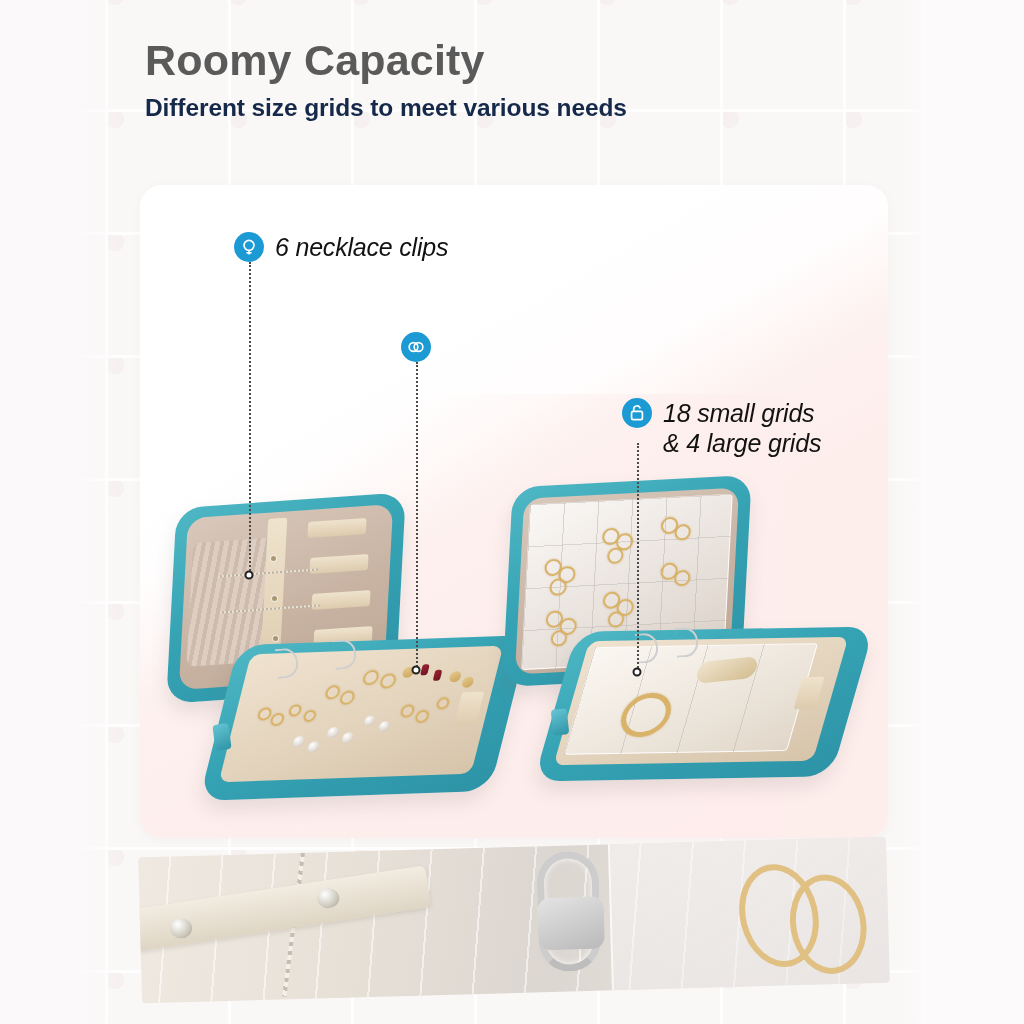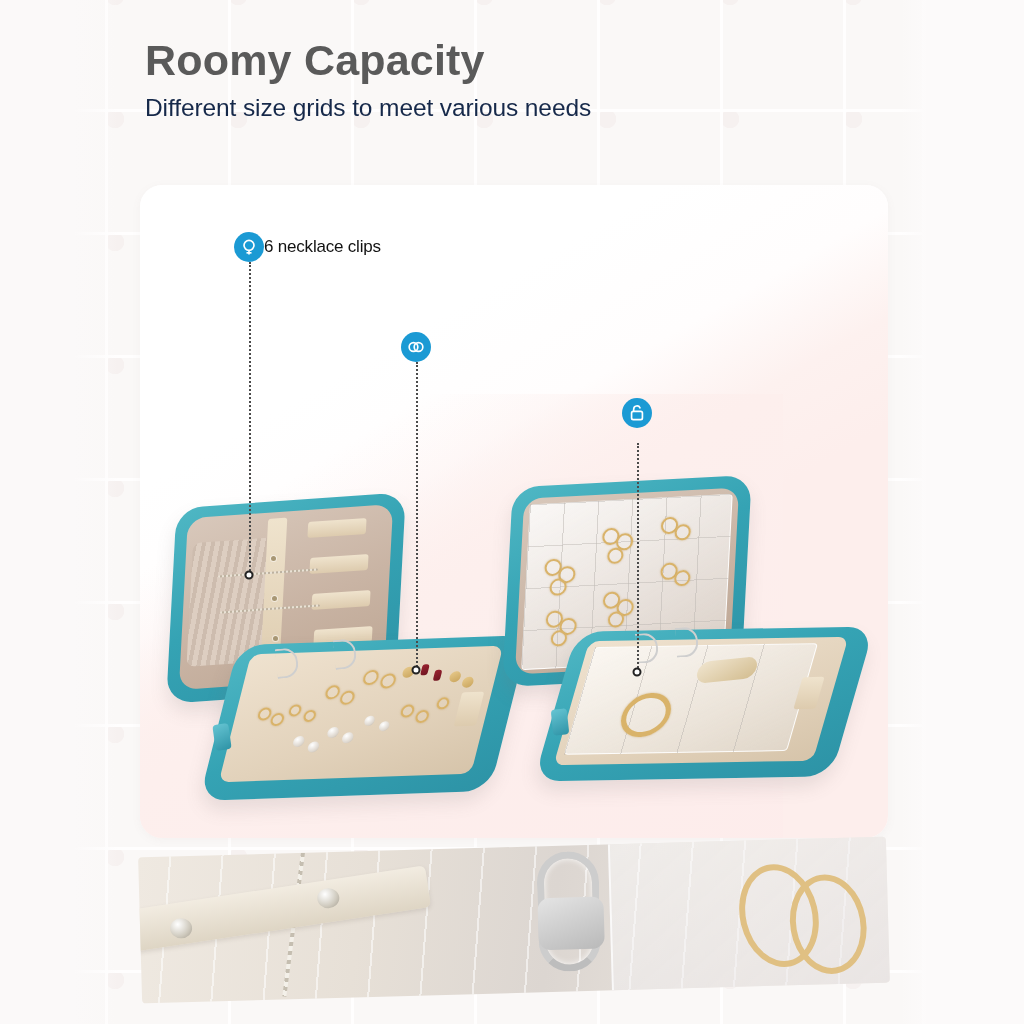--- a/index.html
+++ b/index.html
@@ -39,21 +39,21 @@
   }
 
   
   #heading-block{ position:absolute; left:145px; top:38px; width:760px; }
   #page-title{
     font-size:43px; font-weight:bold; letter-spacing:.2px;
     color:#5a5a5a; line-height:1.05;
   }
   #page-subtitle{
     margin-top:11px;
-    font-size:24.5px; font-weight:normal; letter-spacing:-.1px;
+    font-size:24.5px; font-weight:bold; letter-spacing:-.1px;
     color:#16294a; line-height:1.15;
   }
 
   
   #product-card{
     position:absolute; left:140px; top:185px;
     width:748px; height:653px;
     background:#ffffff;
     border-radius:22px;
     overflow:hidden;
@@ -137,23 +137,24 @@
 
   
   .callout{ position:absolute; display:flex; align-items:flex-start; }
   .callout-icon{
     width:30px; height:30px; border-radius:50%;
     background:#1b9ad4; flex:0 0 30px;
     display:flex; align-items:center; justify-content:center;
     position:relative; z-index:3;
   }
   .callout-label{
-    color:#121212;
-    font-size:17px; line-height:30px; white-space:pre-line;
+    margin-left:11px; color:#121212;
+    font-size:25px; line-height:30px; white-space:pre-line;
     letter-spacing:-.2px;
+    font-style:italic;
   }
   .leader{
     position:absolute; width:0; z-index:2;
     border-left:2px dotted #4a4a4a;
   }
   .leader-dot{
     position:absolute; width:9px; height:9px; border-radius:50%;
     background:#ffffff; border:2.5px solid #232323;
     transform:translate(-50%,-50%); z-index:3;
   }
@@ -356,20 +357,22 @@
   </span>
 </div>
 
 <div class="callout" style="left:622px; top:398px;">
   <span class="callout-icon">
     <svg width="20" height="20" viewBox="0 0 24 24" aria-hidden="true">
       <path d="M8 10V7.5a4 4 0 0 1 7.6-1.7" fill="none" stroke="#ffffff" stroke-width="2" stroke-linecap="round"></path>
       <rect x="5.5" y="10" width="13" height="10" rx="2" fill="none" stroke="#ffffff" stroke-width="2"></rect>
     </svg>
   </span>
+  <span class="callout-label">18 small grids
+&amp; 4 large grids</span>
 </div>
 
 <div id="detail-strip">
   <div class="ds-lines"></div>
   <div class="ds-chain"></div>
   <div class="ds-strap"></div>
   <div class="ds-snap" style="left:30px; top:62px;"></div>
   <div class="ds-snap" style="left:178px; top:36px;"></div>
   <div class="ds-clear"></div>
   <div class="ds-binder"></div>

